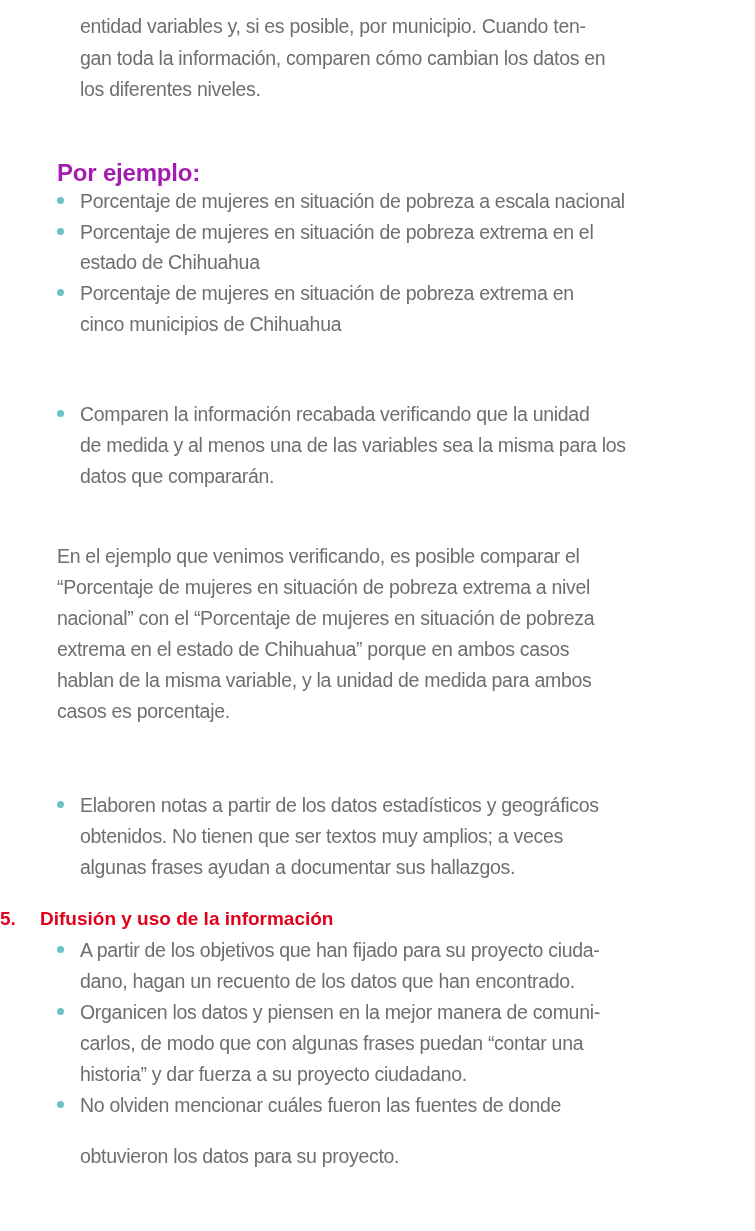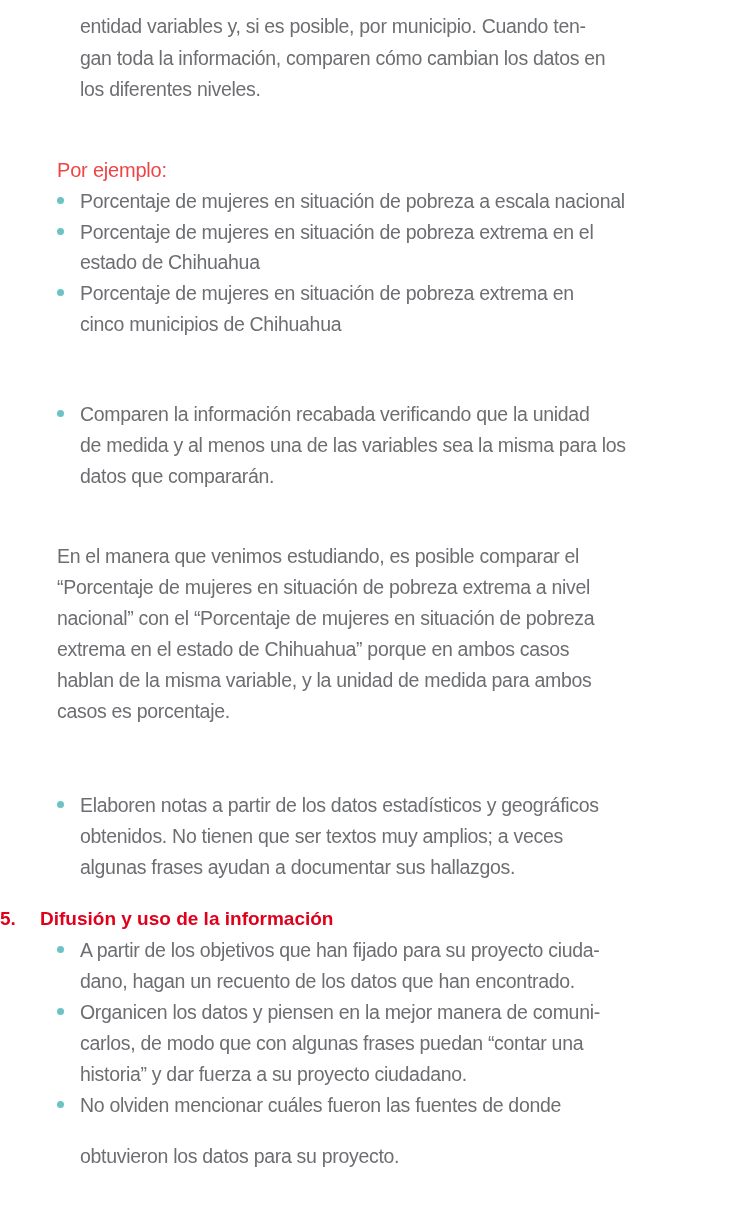--- a/index.html
+++ b/index.html
@@ -3,21 +3,21 @@
 <meta charset="utf-8">
 <style>
   html, body { margin: 0; padding: 0; background: #ffffff; }
   body {
     width: 755px; height: 1231px; position: relative; overflow: hidden;
     font-family: "Liberation Sans", "DejaVu Sans", sans-serif;
     color: #6d6e71;
   }
   .line { position: absolute; font-size: 19.5px; line-height: 24px; white-space: nowrap; letter-spacing: -0.3px; }
   .bullet { position: absolute; width: 7px; height: 7px; border-radius: 50%; background: #6cc3c6; }
-  .subhead { position: absolute; font-size: 20px; font-weight: normal; color: #ef4444; letter-spacing: -0.2px; }
+  .subhead { position: absolute; font-size: 24px; font-weight: bold; color: #a21caf; letter-spacing: -0.2px; }
   .section-head { position: absolute; font-size: 19px; font-weight: bold; color: #e0001b; letter-spacing: 0px; white-space: nowrap; }
 </style>
 </head>
 <body>
 
 <div>
   <div class="line" style="left:80px; top:14px;">entidad variables y, si es posible, por municipio. Cuando ten-</div>
   <div class="line" style="left:80px; top:46px;">gan toda la información, comparen cómo cambian los datos en</div>
   <div class="line" style="left:80px; top:77px;">los diferentes niveles.</div>
 </div>
@@ -44,21 +44,21 @@
 </div>
 
 <div>
   <span class="bullet" style="left:57px; top:410px;"></span>
   <div class="line" style="left:80px; top:402px;">Comparen la información recabada verificando que la unidad</div>
   <div class="line" style="left:80px; top:433px;">de medida y al menos una de las variables sea la misma para los</div>
   <div class="line" style="left:80px; top:464px;">datos que compararán.</div>
 </div>
 
 <div>
-  <div class="line" style="left:57px; top:544px;">En el manera que venimos estudiando, es posible comparar el</div>
+  <div class="line" style="left:57px; top:544px;">En el ejemplo que venimos verificando, es posible comparar el</div>
   <div class="line" style="left:57px; top:575px;">“Porcentaje de mujeres en situación de pobreza extrema a nivel</div>
   <div class="line" style="left:57px; top:606px;">nacional” con el “Porcentaje de mujeres en situación de pobreza</div>
   <div class="line" style="left:57px; top:637px;">extrema en el estado de Chihuahua” porque en ambos casos</div>
   <div class="line" style="left:57px; top:668px;">hablan de la misma variable, y la unidad de medida para ambos</div>
   <div class="line" style="left:57px; top:699px;">casos es porcentaje.</div>
 </div>
 
 <div>
   <span class="bullet" style="left:57px; top:801px;"></span>
   <div class="line" style="left:80px; top:793px;">Elaboren notas a partir de los datos estadísticos y geográficos</div>

